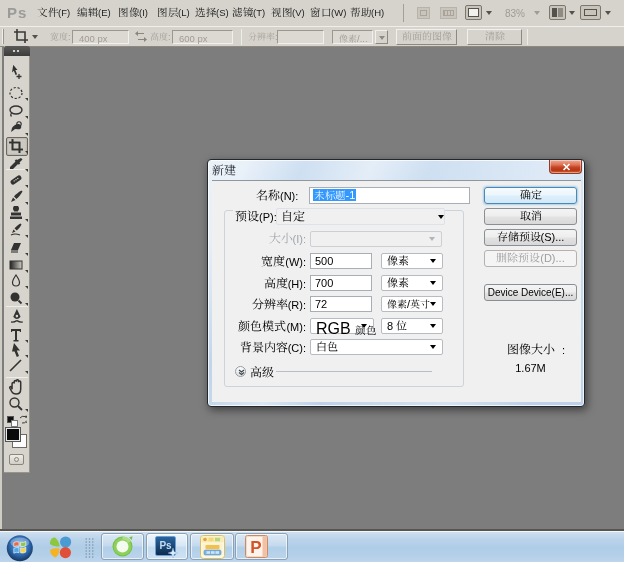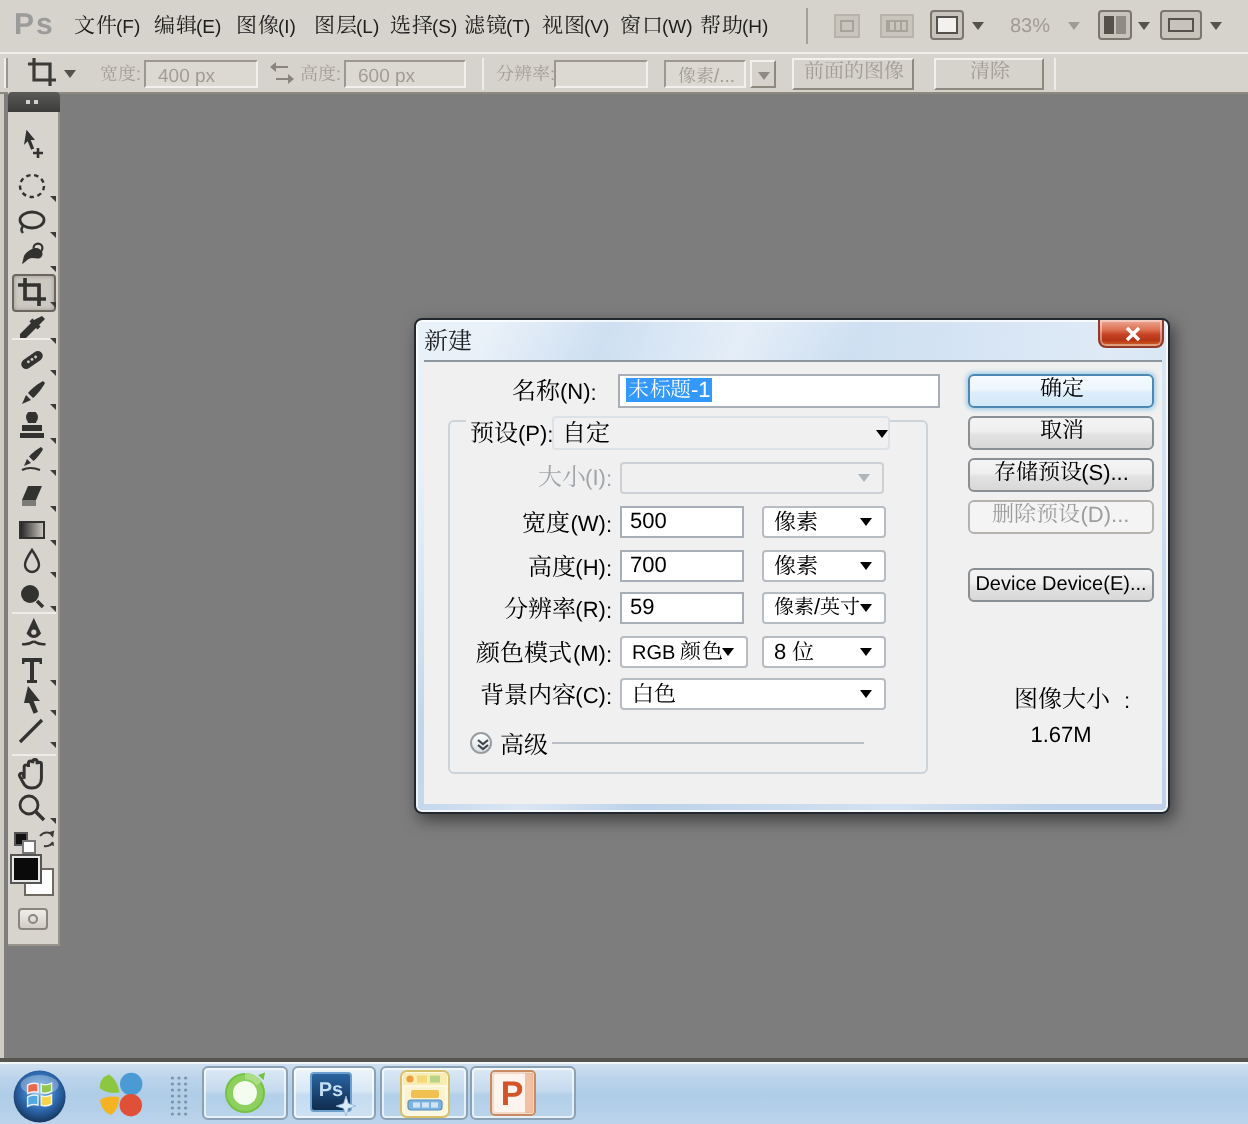--- a/index.html
+++ b/index.html
@@ -449,21 +449,21 @@
     </svg></div>
 <div class="abs" style="left:430px;top:281px;width:0;height:0;border-left:3.5px solid transparent;border-right:3.5px solid transparent;border-top:4.5px solid #000"></div>
 <div class="abs" style="right:315px;top:298px;font-size:11px;color:#000;white-space:nowrap"><svg class="k" style="width:12px;height:12px;vertical-align:-1.44px" viewBox="0 0 12 12">
       <use href="#g5206"></use>
     </svg><svg class="k" style="width:12px;height:12px;vertical-align:-1.44px" viewBox="0 0 12 12">
       <use href="#g8fa8"></use>
     </svg><svg class="k" style="width:12px;height:12px;vertical-align:-1.44px" viewBox="0 0 12 12">
       <use href="#g7387"></use>
     </svg>(R)<span style="margin-right:3px">:</span></div>
 <div class="abs" style="left:310px;top:296px;width:62px;height:16px;background:#fff;border:1px solid #a8aeb5"></div>
-<div class="abs" style="left:315px;top:298px;font-size:11px;color:#000">59</div>
+<div class="abs" style="left:315px;top:298px;font-size:11px;color:#000">72</div>
 <div class="abs" style="left:381px;top:296px;width:62px;height:16px;background:#fff;border:1px solid #b6bcc2;border-radius:2px"></div>
 <div class="abs" style="left:387px;top:298px;font-size:11px;color:#000;white-space:nowrap"><svg class="k" style="width:10px;height:10px;vertical-align:-1.20px" viewBox="0 0 12 12">
       <use href="#g50cf"></use>
     </svg><svg class="k" style="width:10px;height:10px;vertical-align:-1.20px" viewBox="0 0 12 12">
       <use href="#g7d20"></use>
     </svg>/<svg class="k" style="width:10px;height:10px;vertical-align:-1.20px" viewBox="0 0 12 12">
       <use href="#g82f1"></use>
     </svg><svg class="k" style="width:10px;height:10px;vertical-align:-1.20px" viewBox="0 0 12 12">
       <use href="#g5bf8"></use>
     </svg></div>
@@ -471,21 +471,21 @@
 <div class="abs" style="right:315px;top:320px;font-size:11px;color:#000;white-space:nowrap"><svg class="k" style="width:12px;height:12px;vertical-align:-1.44px" viewBox="0 0 12 12">
       <use href="#g989c"></use>
     </svg><svg class="k" style="width:12px;height:12px;vertical-align:-1.44px" viewBox="0 0 12 12">
       <use href="#g8272"></use>
     </svg><svg class="k" style="width:12px;height:12px;vertical-align:-1.44px" viewBox="0 0 12 12">
       <use href="#g6a21"></use>
     </svg><svg class="k" style="width:12px;height:12px;vertical-align:-1.44px" viewBox="0 0 12 12">
       <use href="#g5f0f"></use>
     </svg>(M)<span style="margin-right:3px">:</span></div>
 <div class="abs" style="left:310px;top:318px;width:64px;height:16px;background:#fff;border:1px solid #b6bcc2;border-radius:2px"></div>
-<div class="abs" style="left:316px;top:320px;font-size:11px;color:#000;white-space:nowrap"><span style="font-size:10px">RGB </span><svg class="k" style="width:10.5px;height:10.5px;vertical-align:-1.26px" viewBox="0 0 12 12">
+<div class="abs" style="left:316px;top:320px;font-size:11px;color:#000;white-space:nowrap"><span style="font-size:16px">RGB </span><svg class="k" style="width:10.5px;height:10.5px;vertical-align:-1.26px" viewBox="0 0 12 12">
       <use href="#g989c"></use>
     </svg><svg class="k" style="width:10.5px;height:10.5px;vertical-align:-1.26px" viewBox="0 0 12 12">
       <use href="#g8272"></use>
     </svg></div>
 <div class="abs" style="left:361px;top:324px;width:0;height:0;border-left:3.5px solid transparent;border-right:3.5px solid transparent;border-top:4.5px solid #000"></div>
 <div class="abs" style="left:381px;top:318px;width:62px;height:16px;background:#fff;border:1px solid #b6bcc2;border-radius:2px"></div>
 <div class="abs" style="left:387px;top:320px;font-size:11px;color:#000;white-space:nowrap">8 <svg class="k" style="width:11px;height:11px;vertical-align:-1.32px" viewBox="0 0 12 12">
       <use href="#g4f4d"></use>
     </svg></div>
 <div class="abs" style="left:430px;top:324px;width:0;height:0;border-left:3.5px solid transparent;border-right:3.5px solid transparent;border-top:4.5px solid #000"></div>

